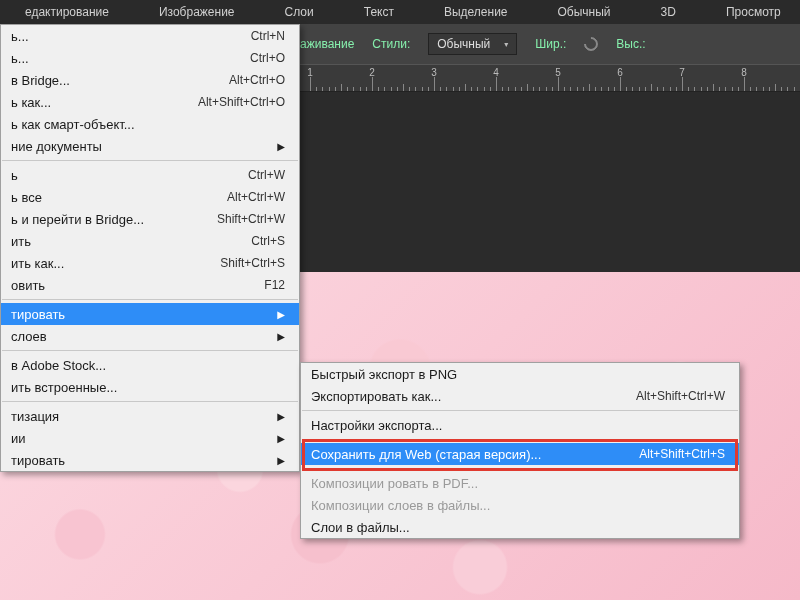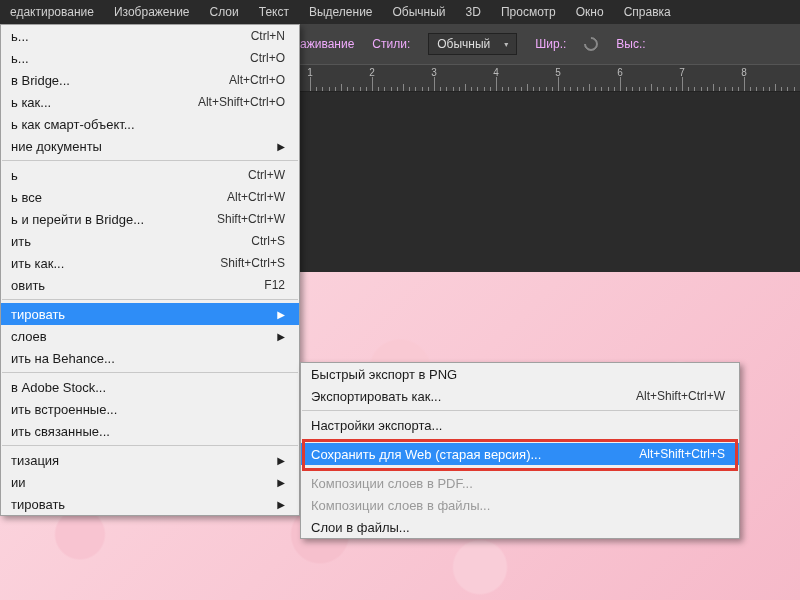--- a/index.html
+++ b/index.html
@@ -1,26 +1,26 @@
 <!DOCTYPE html>
 <html><head>
 <meta charset="utf-8">
 <style>
   * { margin: 0; padding: 0; box-sizing: border-box; font-family: "Segoe UI", Tahoma, Arial, sans-serif; }
   body { background: #000; width: 800px; height: 600px; overflow: hidden; position: relative; }
   .menubar {
     background: #2a2a2a; height: 24px; display: flex; align-items: center;
     color: #d0d0d0; font-size: 12px; padding: 0 0; position: relative; z-index: 5;
   }
-  .menubar .mitem { padding: 0 10px; height: 24px; display: flex; align-items: center; cursor: default; }
+  .menubar .mitem { padding: 0 25px; height: 24px; display: flex; align-items: center; cursor: default; }
   .toolbar {
     background: #434343; height: 40px; display: flex; align-items: center; gap: 18px;
     padding-left: 300px; color: #c8c8c8; font-size: 12px; position: relative; z-index: 2;
   }
-  .toolbar .tlabel { color: #f0abfc; }
+  .toolbar .tlabel { color: #86efac; }
   .toolbar .dropdown {
     background: #383838; border: 1px solid #222; height: 22px; padding: 0 26px 0 8px;
     display: flex; align-items: center; position: relative; color: #ddd;
   }
   .toolbar .dropdown .caret {
     position: absolute; right: 6px; top: 50%; transform: translateY(-50%);
     width: 8px; height: 8px; display: flex; align-items: center; justify-content: center;
     color: #bbb; font-size: 8px;
   }
   .toolbar .knob {
@@ -254,32 +254,26 @@
     </div>
     <div class="sep"></div>
     <div class="row hl">
       <span class="lbl">тировать</span>
       <span class="arrow">▶</span>
     </div>
     <div class="row">
       <span class="lbl">слоев</span>
       <span class="arrow">▶</span>
     </div>
-    <div class="row">
-      <span class="lbl">ить на Behance...</span>
-    </div>
     <div class="sep"></div>
     <div class="row">
       <span class="lbl">в Adobe Stock...</span>
     </div>
     <div class="row">
       <span class="lbl">ить встроенные...</span>
-    </div>
-    <div class="row">
-      <span class="lbl">ить связанные...</span>
     </div>
     <div class="sep"></div>
     <div class="row">
       <span class="lbl">тизация</span>
       <span class="arrow">▶</span>
     </div>
     <div class="row">
       <span class="lbl">ии</span>
       <span class="arrow">▶</span>
     </div>
@@ -300,21 +294,21 @@
     <div class="row">
       <span class="lbl">Настройки экспорта...</span>
     </div>
     <div class="sep"></div>
     <div class="row hl">
       <span class="lbl">Сохранить для Web (старая версия)...</span>
       <span class="shct">Alt+Shift+Ctrl+S</span>
     </div>
     <div class="sep"></div>
     <div class="row disabled">
-      <span class="lbl">Композиции слоев в PDF...</span>
+      <span class="lbl">Композиции ровать в PDF...</span>
     </div>
     <div class="row disabled">
       <span class="lbl">Композиции слоев в файлы...</span>
     </div>
     <div class="row">
       <span class="lbl">Слои в файлы...</span>
     </div>
   </div>
 <div class="redbox" id="redbox" style="left: 302px; top: 439px; width: 436px; height: 32px;"></div>
 

